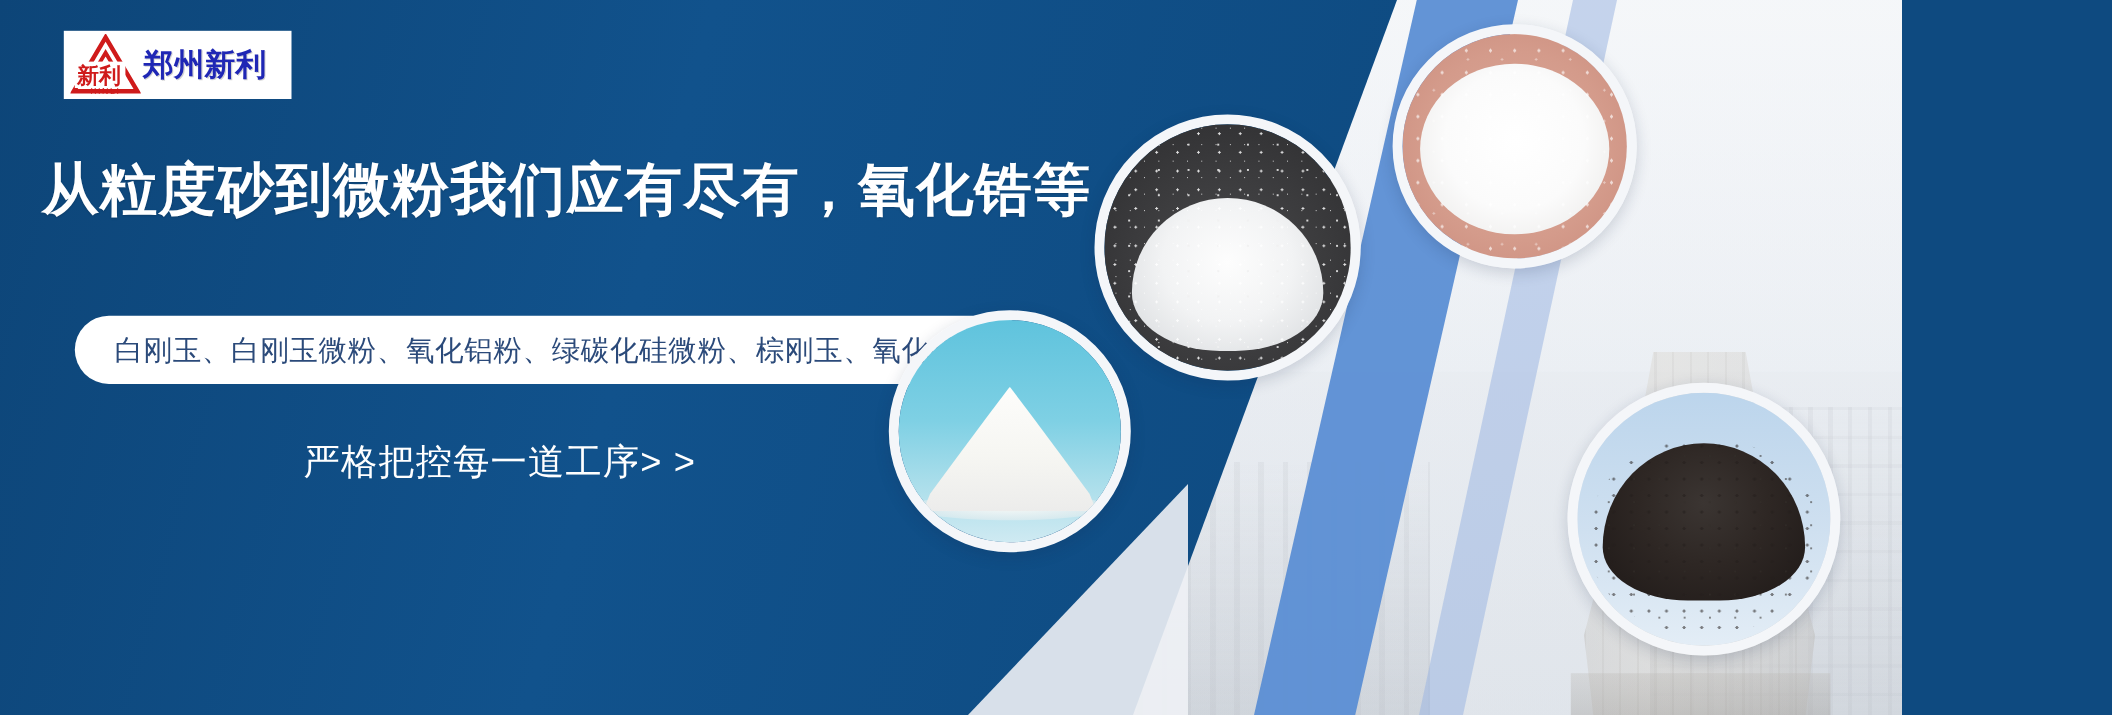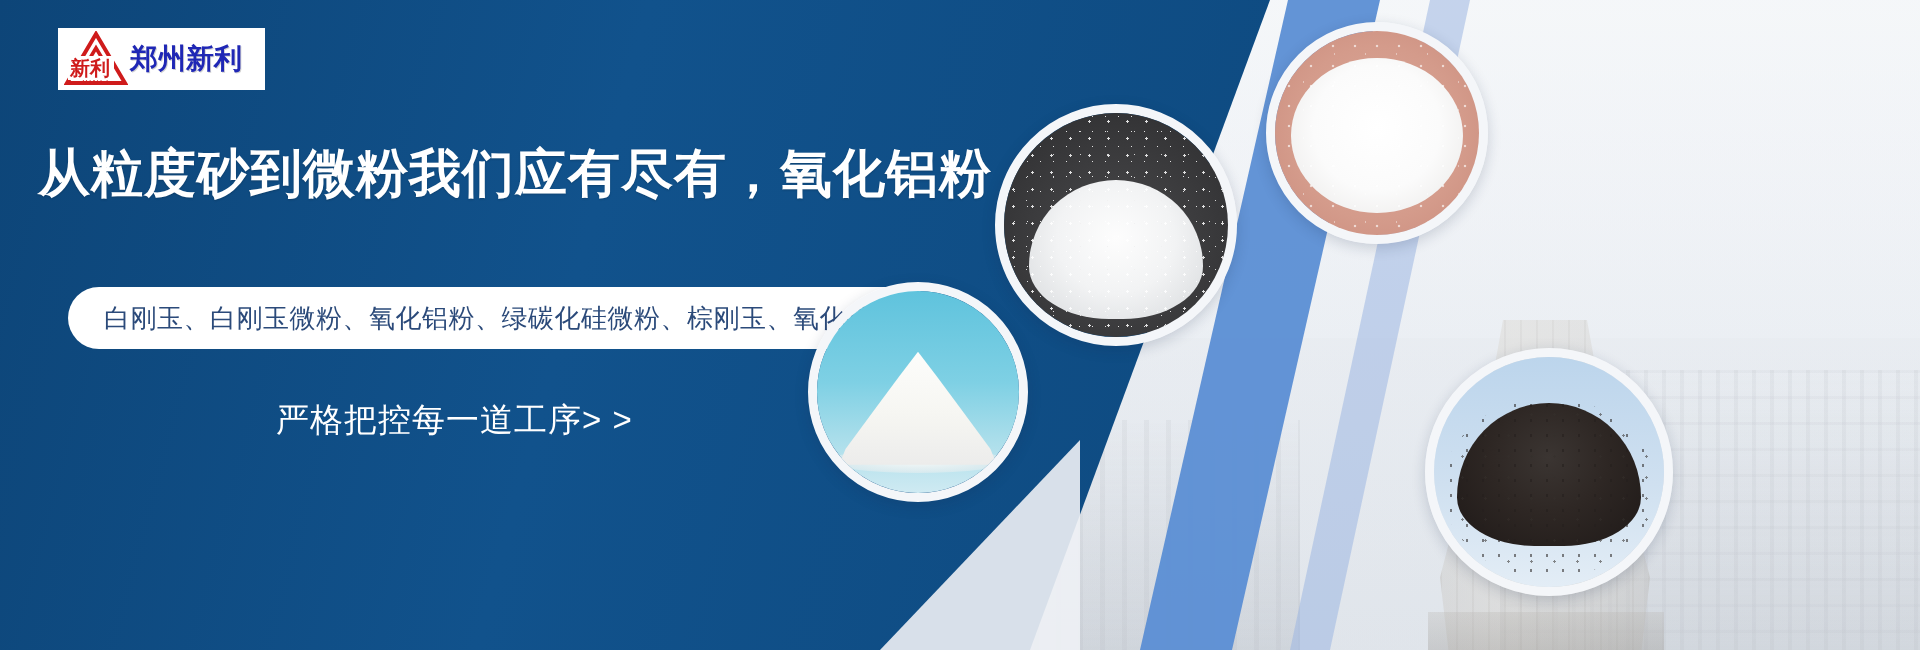--- a/index.html
+++ b/index.html
@@ -4,21 +4,21 @@
 <style>
   * { box-sizing: border-box; margin: 0; padding: 0; }
   html, body { width: 1920px; height: 650px; overflow: hidden; }
   body {
     font-family: "Liberation Sans", "DejaVu Sans", sans-serif;
     background: #0e4a80;
   }
 
   .banner {
     position: relative;
-    width: 1920px;
+    width: 1729px;
     height: 650px;
     overflow: hidden;
     background: #a16207;
   }
 
   
   .photo-backdrop {
     position: absolute;
     left: 880px; top: 0;
     width: 1040px; height: 650px;
@@ -300,21 +300,21 @@
         <path d="M32 3 L61 52 L3 52 Z" fill="none" stroke="#cf1b1b" stroke-width="4"></path>
         <path d="M32 17 L44 37 L20 37 Z" fill="none" stroke="#cf1b1b" stroke-width="3.5"></path>
         <rect x="4" y="25" width="46" height="24" fill="#ffffff"></rect>
         <text x="26" y="44" font-family="'Liberation Sans', sans-serif" font-size="20" font-weight="700" fill="#cf1b1b" text-anchor="middle">新利</text>
         <text x="32" y="54" font-family="'Liberation Sans', sans-serif" font-size="8" letter-spacing="1.5" fill="#cf1b1b" text-anchor="middle">XINLI</text>
       </svg>
     </div>
     <div class="logo-text">郑州新利</div>
   </div>
 
-  <div class="headline">从粒度砂到微粉我们应有尽有，氧化铝粉</div>
+  <div class="headline">从粒度砂到微粉我们应有尽有，氧化锆等</div>
 
   <div class="pill">
     <span class="pill-text">白刚玉、白刚玉微粉、氧化铝粉、绿碳化硅微粉、棕刚玉、氧化锆等</span>
   </div>
 
   <div class="tagline">严格把控每一道工序&gt; &gt;</div>
 
   <div class="circle c-grains-dark">
     <div class="inner">
       <div class="mound-white"></div>

